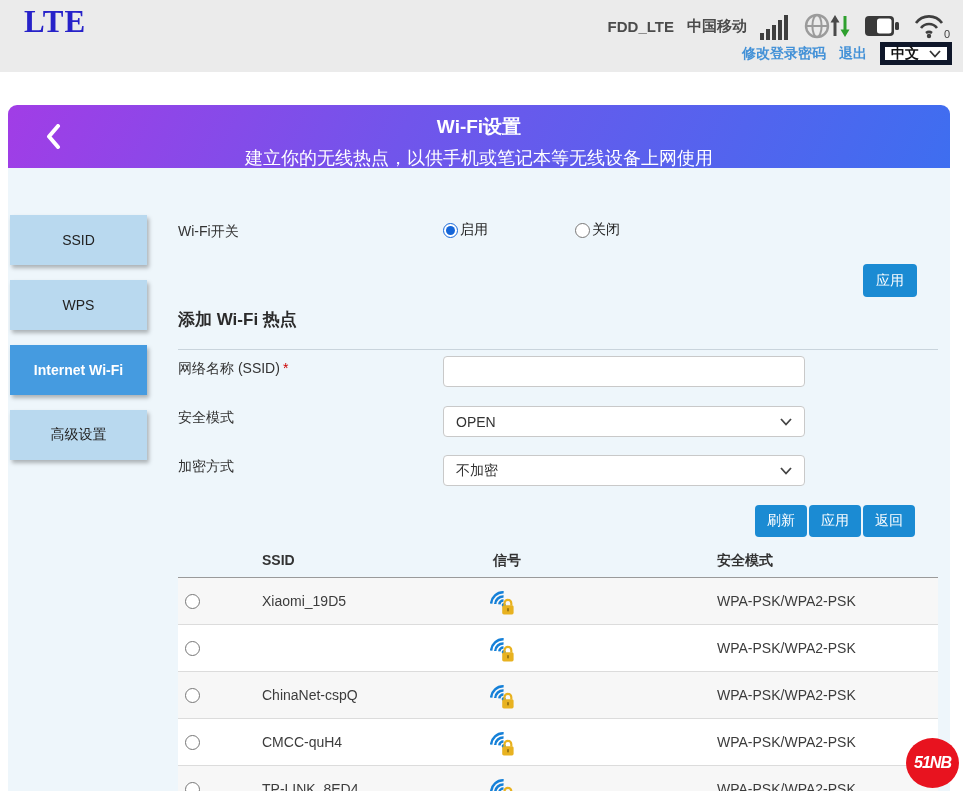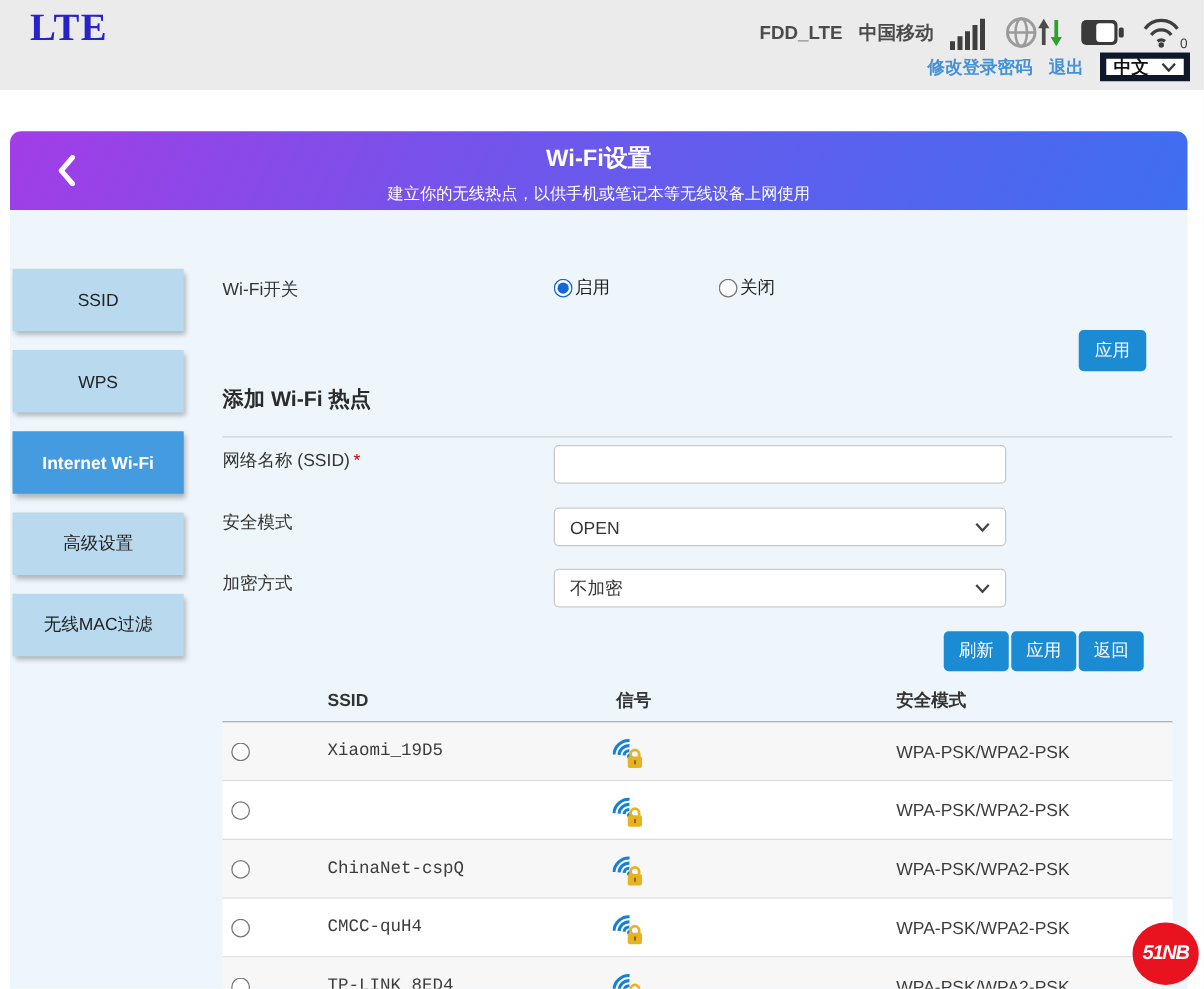--- a/index.html
+++ b/index.html
@@ -40,21 +40,21 @@
   }
 
   
   .banner {
     position: absolute; left: 8px; top: 105px; width: 942px; height: 63px;
     border-radius: 9px 9px 0 0;
     background: linear-gradient(115deg, #a13de6 0%, #7155eb 42%, #3e6ef0 100%);
     text-align: center; color: #fff;
   }
   .banner-title { padding-top: 9px; font-size: 19px; font-weight: bold; }
-  .banner-sub { margin-top: 6px; font-size: 13px; }
+  .banner-sub { margin-top: 6px; font-size: 18px; }
   .back-btn { position: absolute; left: 38px; top: 19px; cursor: pointer; }
 
   
   .content {
     position: absolute; left: 8px; top: 168px; width: 942px; height: 623px;
     background: #eef6fb; overflow: hidden;
   }
 
   
   .side-item {
@@ -119,21 +119,21 @@
 
   .tbl-row {
     position: absolute; left: 0; width: 100%; height: 47px;
     border-bottom: 1px solid #dcdcdc; font-size: 14px; color: #3c3c3c;
   }
   .tbl-row.odd { background: #f7f7f7; }
   .tbl-row.even { background: #ffffff; }
   #row0 { top: 410px; } #row1 { top: 457px; } #row2 { top: 504px; }
   #row3 { top: 551px; } #row4 { top: 598px; }
   .row-radio { position: absolute; left: 7px; top: 16px; width: 15px; height: 15px; accent-color: #1566d8; cursor: pointer; }
-  .row-ssid { position: absolute; left: 84px; top: 15px; font-family: Liberation Mono, monospace; }
+  .row-ssid { position: absolute; left: 84px; top: 15px; }
   .row-icon { position: absolute; left: 312px; top: 10px; }
   .row-sec  { position: absolute; left: 539px; top: 15px; }
 
   
   .watermark {
     position: absolute; left: 906px; top: 738px; width: 53px; height: 50px;
     background: #e8131f; border-radius: 50%;
     display: flex; align-items: center; justify-content: center;
     color: #fff; font-weight: bold; font-style: italic; font-size: 16px;
     letter-spacing: -1px; z-index: 5;
@@ -211,21 +211,20 @@
   <div class="banner-title">Wi-Fi设置</div>
   <div class="banner-sub">建立你的无线热点，以供手机或笔记本等无线设备上网使用</div>
 </div>
 
 <div class="content">
 
   <div class="side-item" id="side0">SSID</div>
   <div class="side-item" id="side1">WPS</div>
   <div class="side-item active" id="side2">Internet Wi-Fi</div>
   <div class="side-item" id="side3">高级设置</div>
-  <div class="side-item" id="side4">无线MAC过滤</div>
 
   <div class="main">
 
     <div class="switch-row">
       <span class="fld-label" style="top:1px;">Wi-Fi开关</span>
       <label class="radio-opt" id="opt-on">
         <input type="radio" name="wifiSwitch" checked="" style="">
         <span>启用</span>
       </label>
       <label class="radio-opt" id="opt-off">

